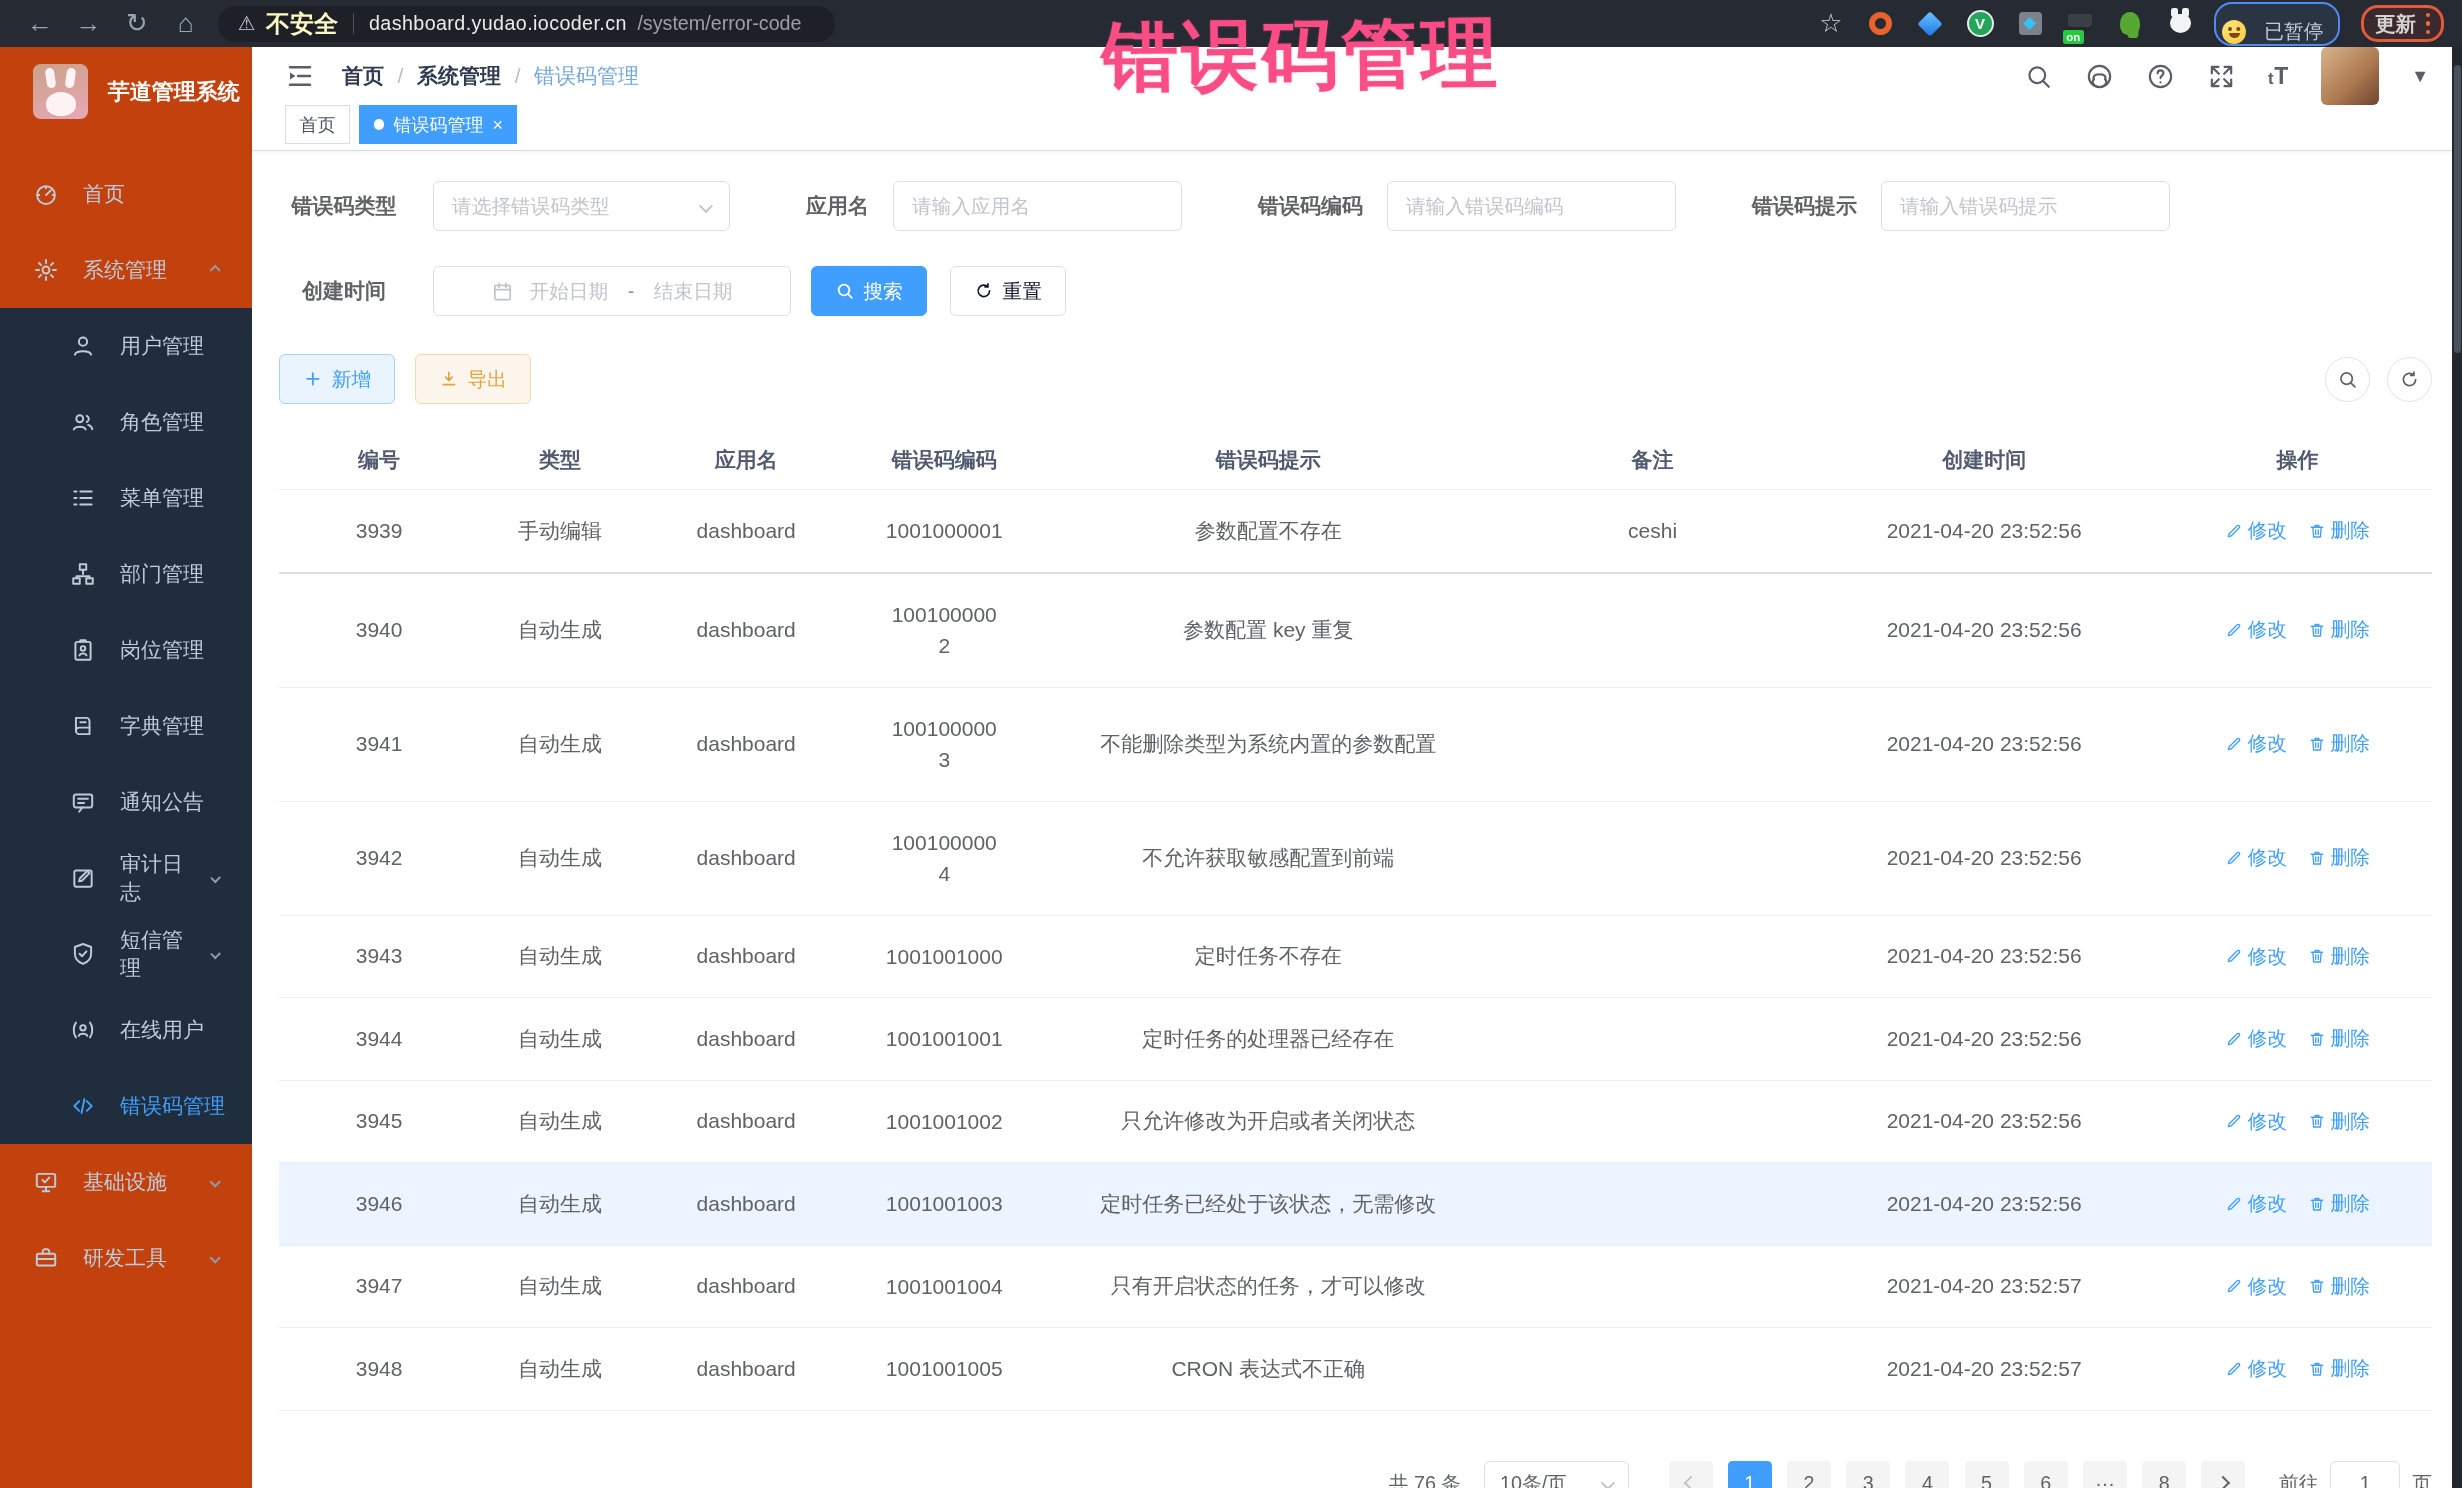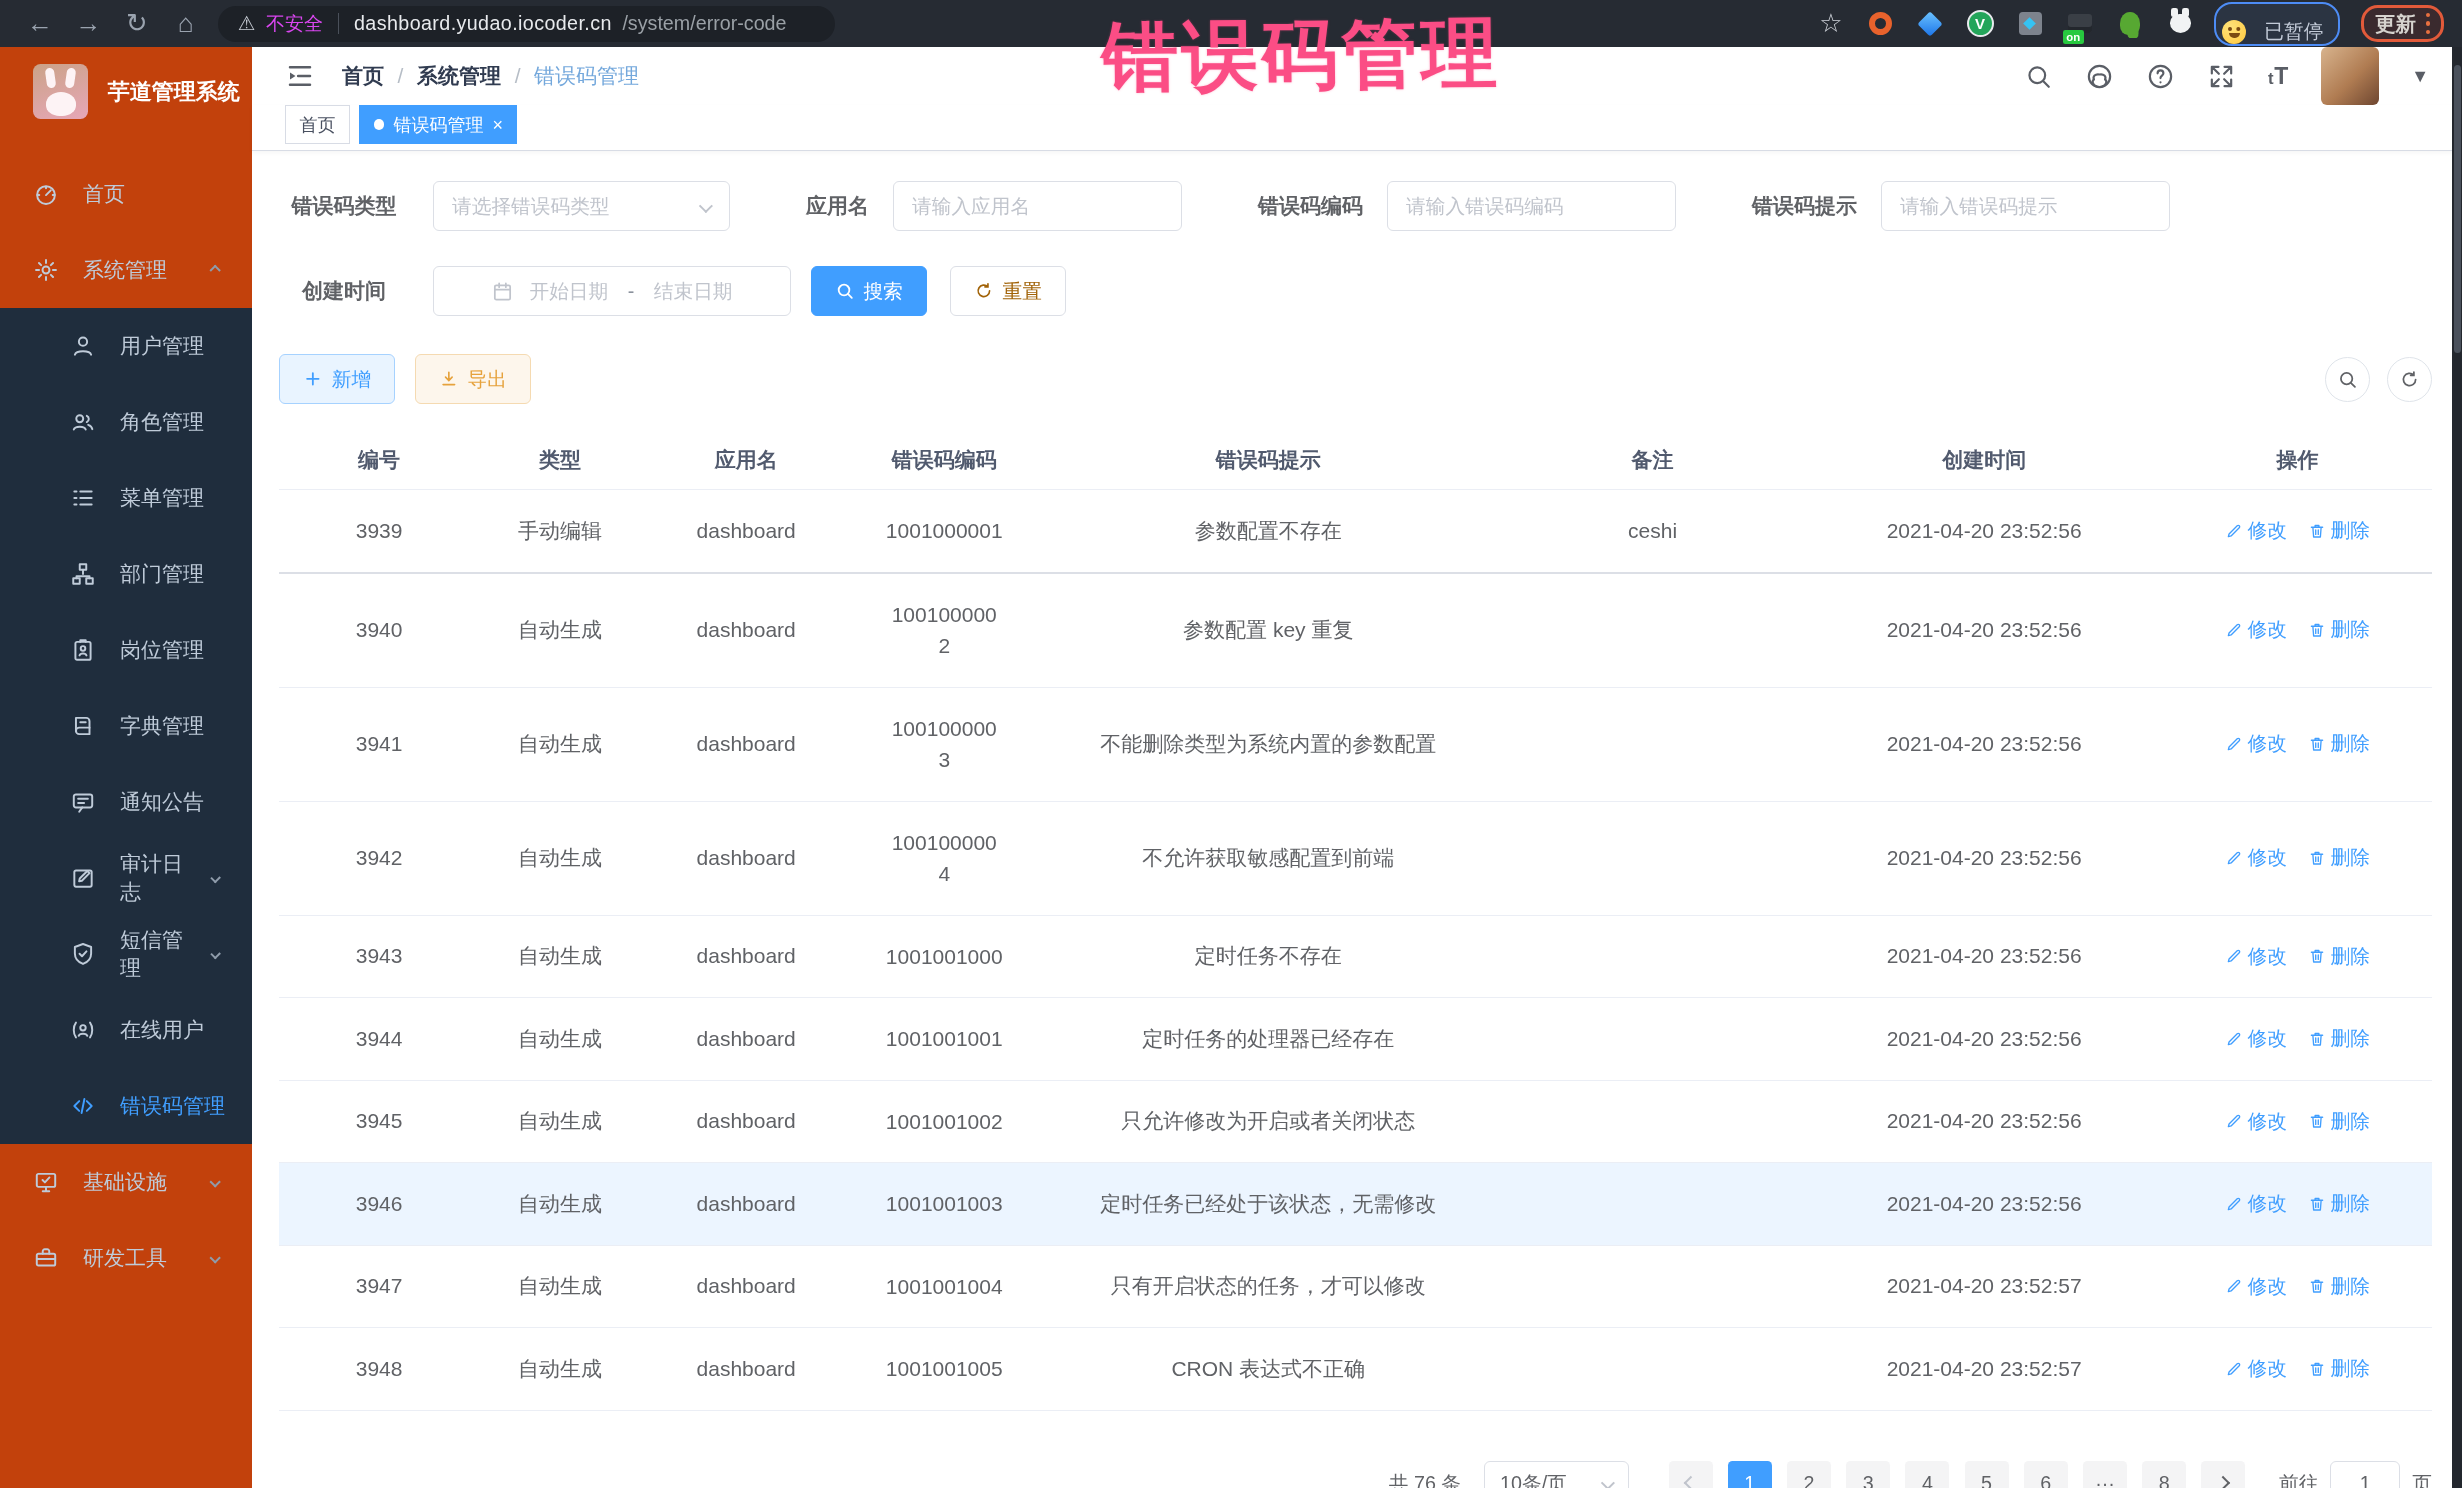--- a/index.html
+++ b/index.html
@@ -4,21 +4,21 @@
 <style>
   * { box-sizing: border-box; margin: 0; padding: 0; }
   html,body { width:2462px; height:1488px; }
   body { font-family:"Liberation Sans","DejaVu Sans",sans-serif; background:#fff; overflow:hidden; position:relative; }
 
   
   .browser-bar { height:47px; background:#262b33; display:flex; align-items:center; padding:0 18px; color:#aab0bb; }
   .nav-btn { width:44px; height:36px; display:flex; align-items:center; justify-content:center; font-size:26px; color:#9aa3af; }
   .addr-pill { width:617px; height:36px; border-radius:18px; background:#1d2127; display:flex; align-items:center; padding:0 19.7px; margin-left:10.6px; gap:10.6px; }
   .warn-ic { font-size:19.7px; color:#c7ccd4; }
-  .sec-text { font-size:19px; color:#d946ef; }
+  .sec-text { font-size:24px; color:#fef9c3;font-weight:bold; }
   .addr-div { width:0.8px; height:21px; background:#4a505a; margin:0 4.5px; }
   .url-host { font-size:19.7px; color:#e8eaed; letter-spacing:0.4px; }
   .url-path { font-size:19.7px; color:#9aa0a6; }
   .bar-spacer { flex:1; }
   .star { font-size:26px; color:#cfd3da; margin-right:23px; }
   .ext-row { display:flex; align-items:center; gap:21px; margin-right:19.7px; }
   .ext { width:29px; height:29px; position:relative; display:flex; align-items:center; justify-content:center; }
   .ext-orange-ring i { display:block; width:23px; height:23px; border-radius:50%; border:6.8px solid #e8622c; }
   .ext-blue-gem i { display:block; width:18px; height:18px; background:linear-gradient(135deg,#6cc3ff,#1b74e8); transform:rotate(45deg); border-radius:3px; }
   .ext-green-v i { display:flex; align-items:center; justify-content:center; width:27px; height:27px; border-radius:50%; background:#23a55a; color:#fff; font-size:15px; font-weight:700; font-style:normal; border:2.3px solid #e8eaed; }
@@ -85,21 +85,21 @@
   .f-select { width:297px; }
   .f-select .chev { margin-left:auto; color:#c0c4cc; }
   input.f-input { width:289px; height:50px; border:0.8px solid #dcdfe6; border-radius:6px; padding:12px 18px; font-size:19.7px; color:#606266; outline:none; font-family:inherit; }
   input.f-input::placeholder { color:#c0c4cc; }
   .f-date { width:358px; gap:15px; }
   .f-date .ph { color:#c0c4cc; }
   .f-date .sep { color:#8a919c; margin:0 4.5px; }
   .f-date .ic { color:#c0c4cc; }
   .btn { height:50px; border-radius:6px; font-size:19.7px; display:inline-flex; align-items:center; gap:9px; padding:0 23px; border:0.8px solid transparent; cursor:pointer; font-family:inherit; white-space:nowrap; }
   .btn-search { background:#409eff; border-color:#409eff; color:#fff; margin-left:19.7px; margin-bottom:35px; }
-  .btn-reset { background:#fff; border-color:#dcdfe6; color:#a16207; margin-left:23px; margin-bottom:35px; }
+  .btn-reset { background:#fff; border-color:#dcdfe6; color:#0f172a; margin-left:23px; margin-bottom:35px; }
   .toolbar { display:flex; align-items:center; margin-top:3px; }
   .btn-add { background:#e9f4ff; border-color:#a6d2ff; color:#409eff; }
   .btn-export { background:#fdf6ec; border-color:#f5dab1; color:#e6a23c; margin-left:19.7px; }
   .toolbar .spacer { flex:1; }
   .circle-btn { width:45px; height:45px; border-radius:50%; border:0.8px solid #dfe4ea; color:#606266; display:flex; align-items:center; justify-content:center; background:#fff; cursor:pointer; margin-left:16.7px; }
 
   table.grid { width:100%; border-collapse:collapse; table-layout:fixed; margin-top:27px; }
   .grid th { padding:15px 9px; font-size:21px; font-weight:700; color:#515a6e; text-align:center; border-bottom:0.8px solid #ebeef5; }
   .grid td { padding:25px 12px; font-size:21px; color:#606266; text-align:center; border-bottom:0.8px solid #ebeef5; word-break:break-word; }
   .grid tr.first-row td { border-bottom:2.3px solid #dcdfe6; }

